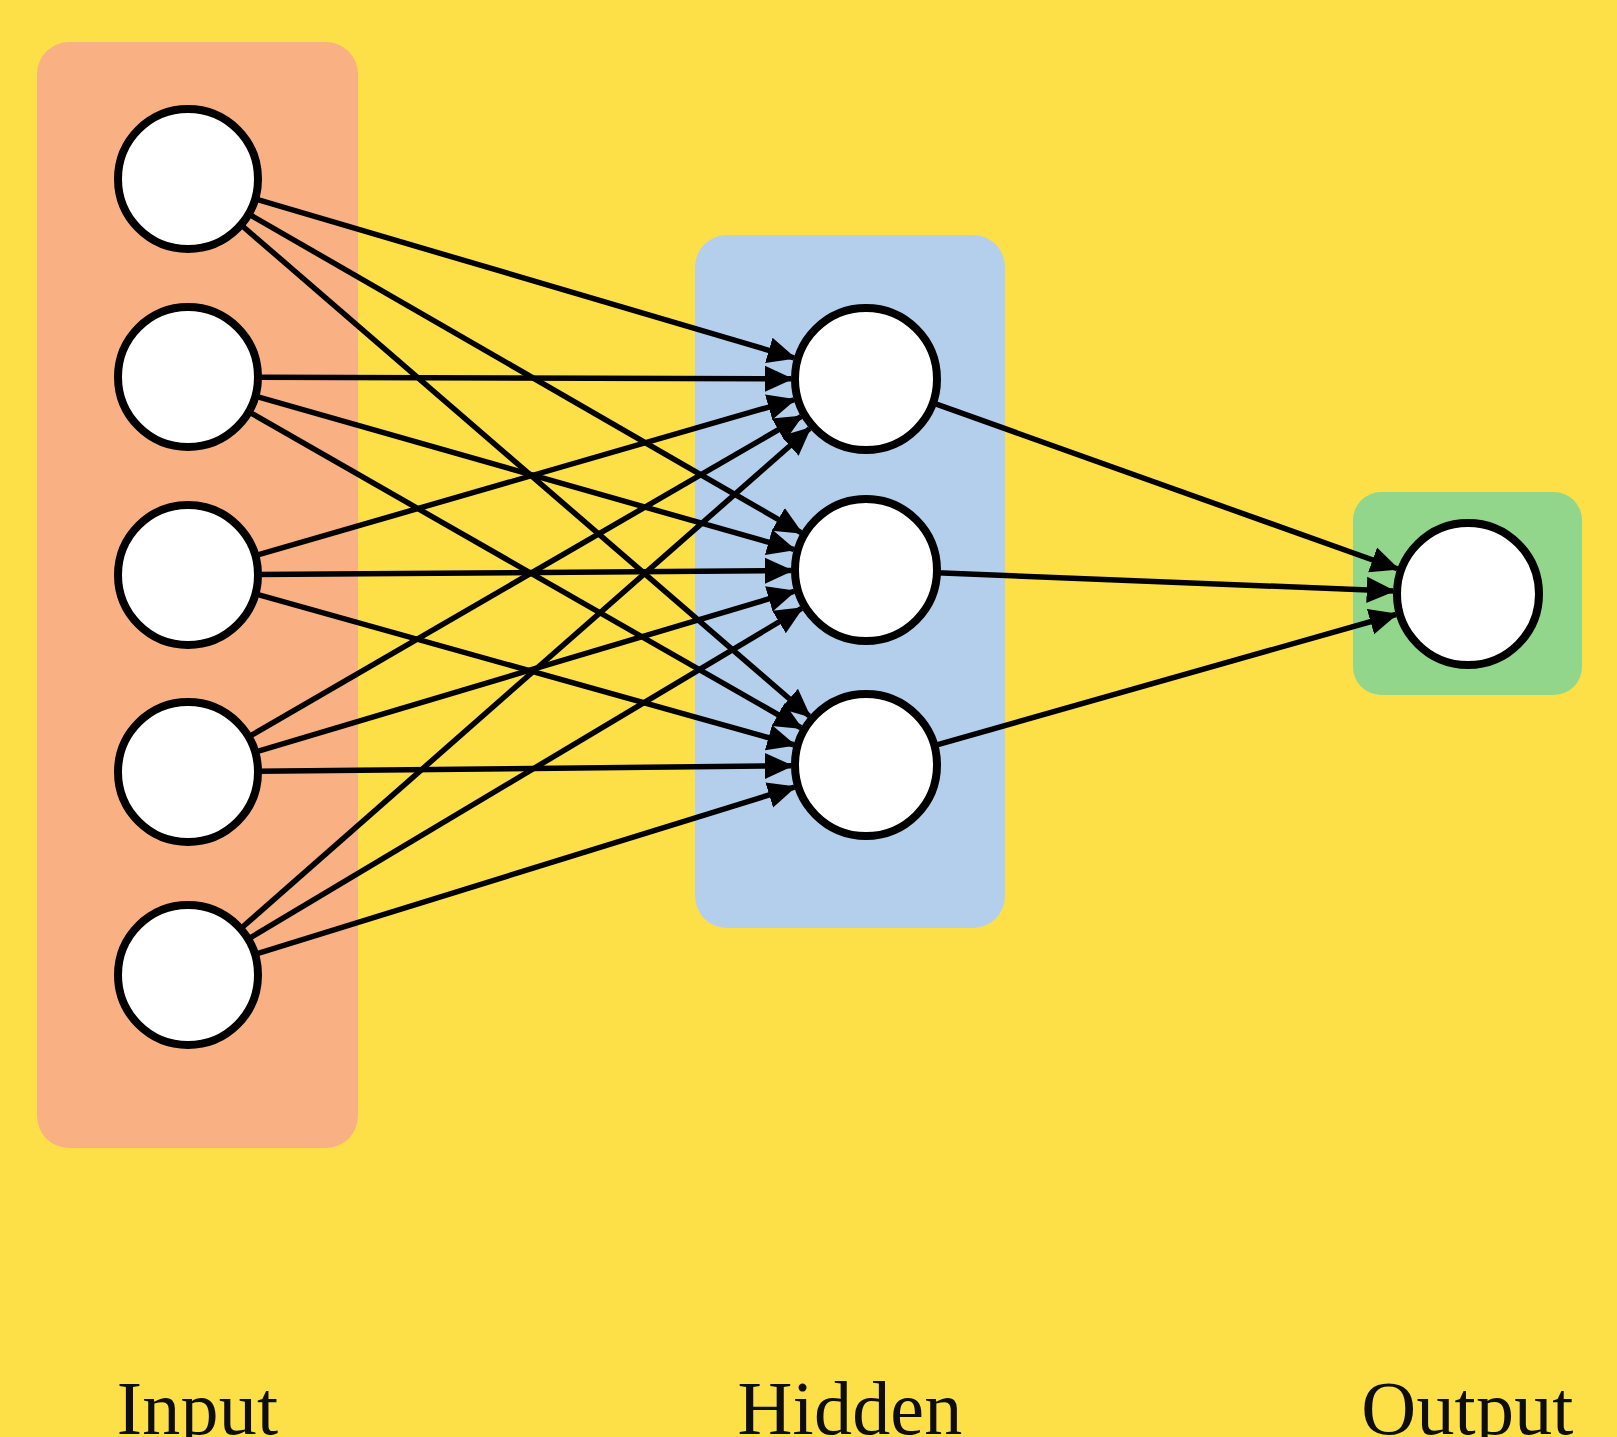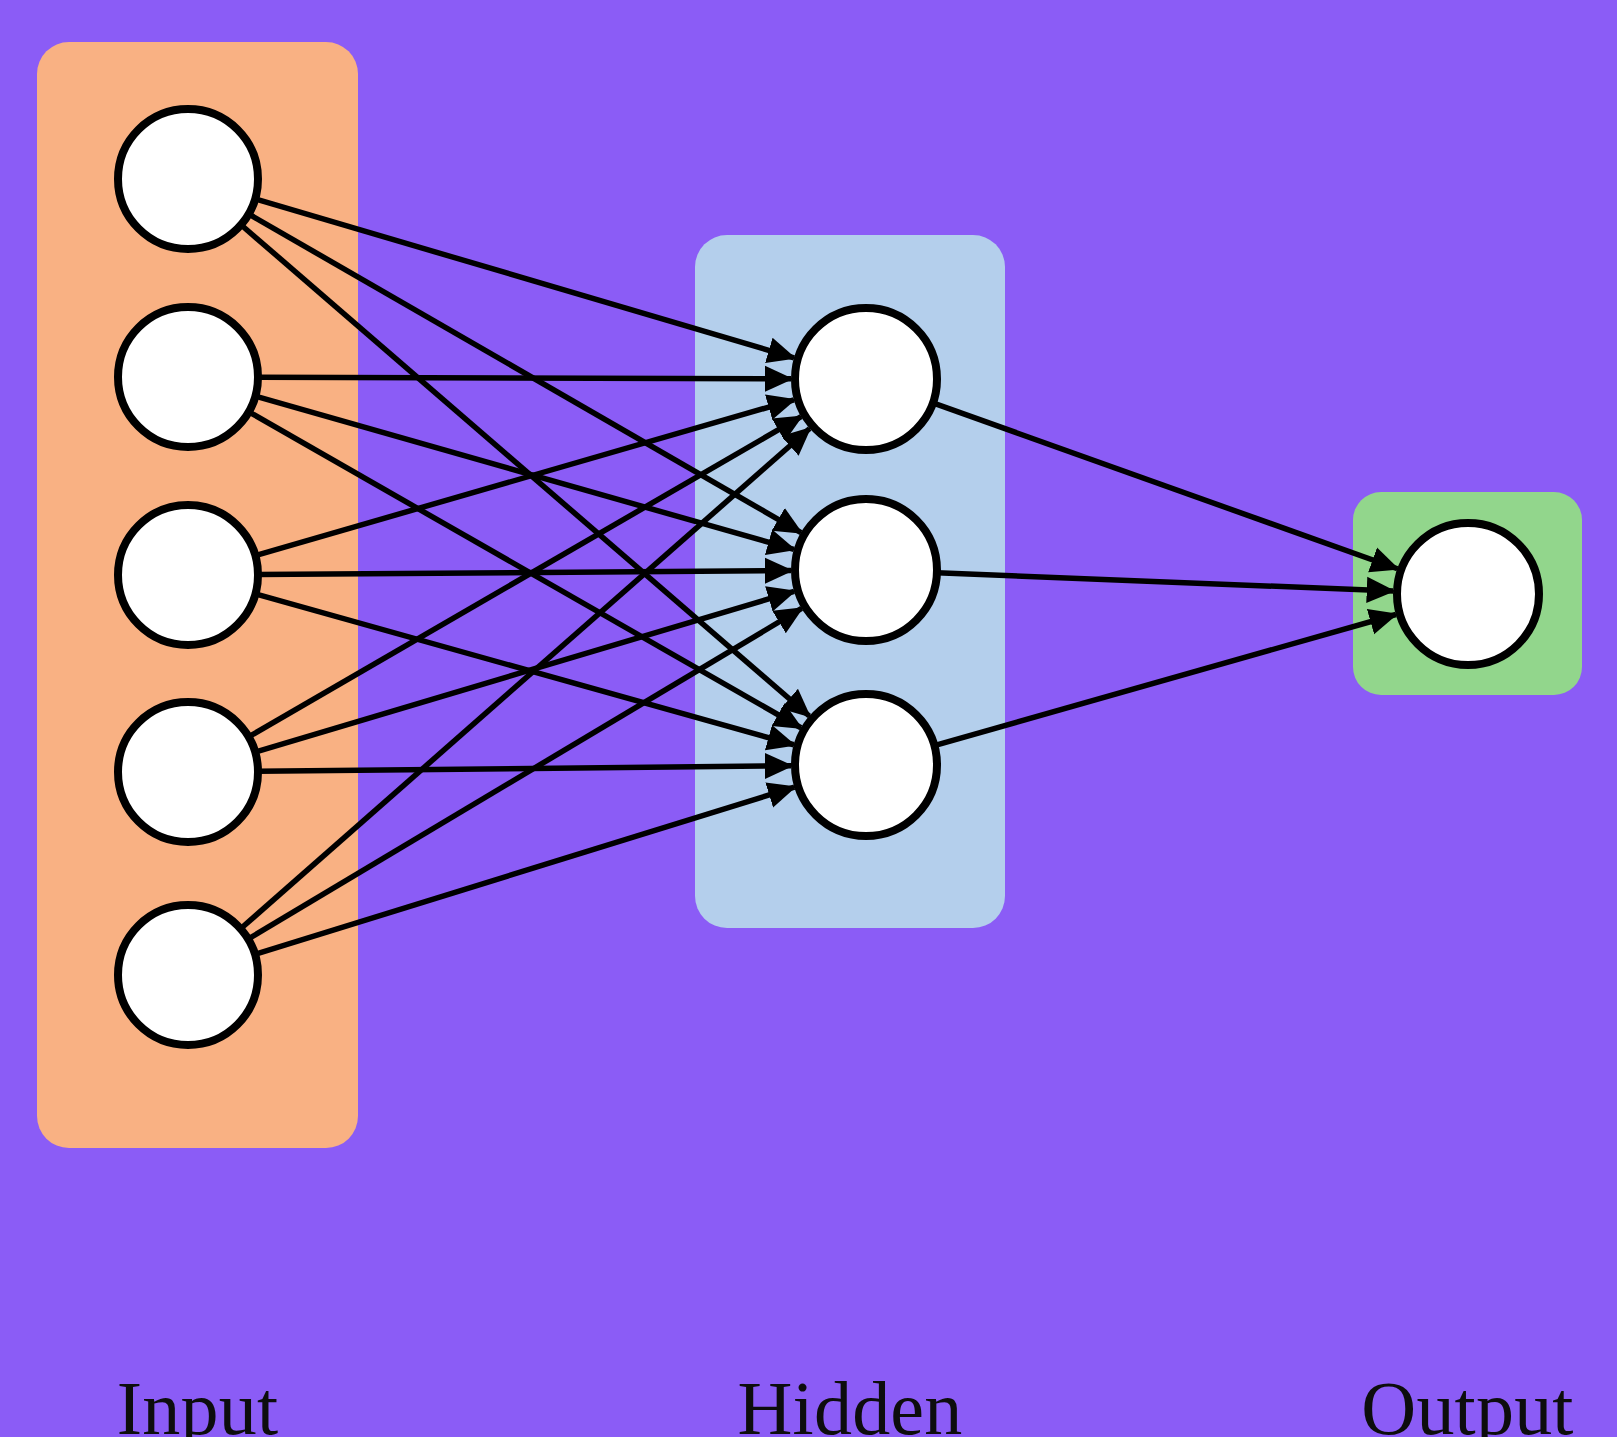--- a/index.html
+++ b/index.html
@@ -10,21 +10,21 @@
   body {
     width: 1617px;
     height: 1437px;
     font-family: "Liberation Serif", "DejaVu Serif", serif;
     overflow: hidden;
   }
   #canvas {
     position: relative;
     width: 1617px;
     height: 1437px;
-    background: #8b5cf6;
+    background: #fde047;
   }
   #netsvg {
     position: absolute;
     left: 0;
     top: 0;
     width: 1617px;
     height: 1437px;
     display: block;
   }
   .layer-label {

